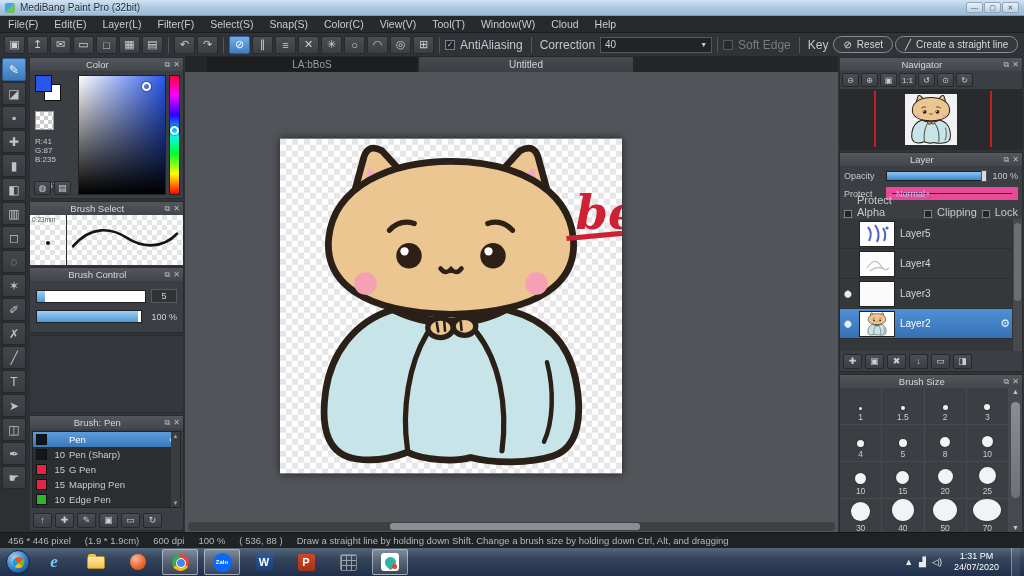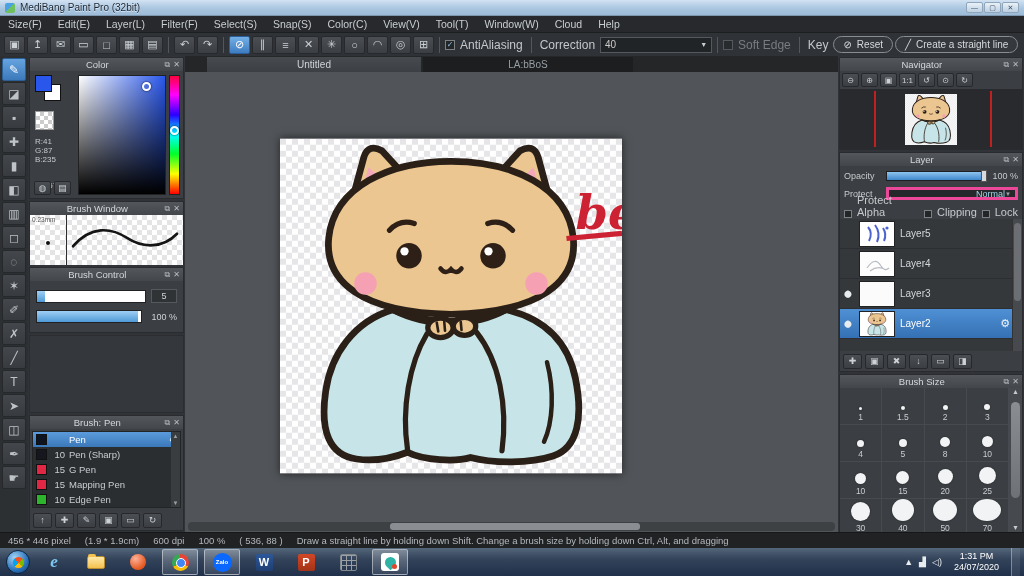--- a/index.html
+++ b/index.html
@@ -92,21 +92,21 @@
 .redline{position:absolute;top:2px;bottom:2px;width:2px;background:#c02020}
 
 .layerp{height:220px;flex:none}
 .lrow{display:flex;align-items:center;gap:4px;padding:0 4px;flex:none;font-size:9px;color:#c6cacd}
 .opacityrow{height:19px}.blendrow{height:17px}
 .llabel{width:38px;flex:none}
 .oslider{flex:1;height:10px;background:#26282b;border:1px solid #1d1f21;position:relative}
 .ofill{position:absolute;left:0;top:0;bottom:0;width:96%;background:linear-gradient(#8ec4ef,#3f87cc)}
 .oknob{position:absolute;right:-2px;top:-2px;width:6px;height:12px;background:#d7dbdf;border:1px solid #555}
 .oval{width:28px;text-align:right;flex:none}
-.blendsel{flex:1;height:13px;background:#25282b;border:3px solid #ec4899;display:flex;align-items:center;justify-content:flex-end;padding:0 4px;color:#9fd2e8;font-size:9px}
+.blendsel{flex:1;height:13px;background:#25282b;border:6px solid #ec4899;display:flex;align-items:center;justify-content:flex-start;padding:0 4px;color:#9fd2e8;font-size:9px}
 .checksrow{height:16px;display:flex;align-items:flex-end;gap:5px;padding:0 4px;font-size:11px;color:#c6cacd;flex:none}
 .lchk{width:8px;height:8px;border:1px solid #7c8186;background:#232527;flex:none}
 .layerlist{flex:1;background:#35383b;position:relative;display:flex;flex-direction:column;overflow:hidden;margin-top:1px}
 .lyr{height:30px;display:flex;align-items:center;gap:5px;padding:0 12px 0 2px;border-bottom:1px solid #2c2e31;flex:none;color:#d3d7db;font-size:10px}
 .lyr.sel{background:linear-gradient(#4f90d4,#3570b4);color:#fff}
 .leye{width:12px;flex:none;text-align:center;font-size:7px;color:#e8ecef}
 .lthumb{width:36px;height:26px;border:1px solid #202224;background:#fff;flex:none;overflow:hidden}
 .lname{flex:1}
 .lgear{font-size:11px;color:#eef4fa}
 .lscroll{position:absolute;right:0;top:0;bottom:0;width:10px;background:#46494d;border-left:1px solid #333}
@@ -154,21 +154,21 @@
   <span class="appicon"></span>
   <span class="titletxt">MediBang Paint Pro (32bit)</span>
   <span class="winbtns">
     <span class="winbtn">—</span>
     <span class="winbtn">▢</span>
     <span class="winbtn">✕</span>
   </span>
 </div>
 
 <div class="menubar" id="menubar">
-    <div class="menuitem">Size(F)</div>
+    <div class="menuitem">File(F)</div>
     <div class="menuitem">Edit(E)</div>
     <div class="menuitem">Layer(L)</div>
     <div class="menuitem">Filter(F)</div>
     <div class="menuitem">Select(S)</div>
     <div class="menuitem">Snap(S)</div>
     <div class="menuitem">Color(C)</div>
     <div class="menuitem">View(V)</div>
     <div class="menuitem">Tool(T)</div>
     <div class="menuitem">Window(W)</div>
     <div class="menuitem">Cloud</div>
@@ -277,21 +277,21 @@
           <div class="svmarker" style="right:14px;top:6px"></div>
         </div>
         <div class="huebar">
           <div class="huemarker" style="top:42%"></div>
         </div>
       </div>
     </div>
 
     <div class="panel" style="height:64px">
       <div class="ptitle">
-        <span class="t">Brush Window</span>
+        <span class="t">Brush Select</span>
         <span class="pico">⧉</span>
         <span class="pico">✕</span>
       </div>
       <div class="prevbody">
         <div class="prevdot checker">
           <span class="sz">0.23mm</span>
           <span class="d"></span>
         </div>
         <div class="prevstroke checker">
           <svg width="100%" height="100%" viewBox="0 0 116 48" preserveAspectRatio="none">
@@ -371,22 +371,22 @@
           <div class="bbtn">✎</div>
           <div class="bbtn">▣</div>
           <div class="bbtn">▭</div>
           <div class="bbtn">↻</div>
         </div>
     </div>
   </div>
 
   <div class="canvas-wrap">
     <div class="tabstrip">
+      <div class="tab t1">LA:bBoS</div>
       <div class="tab t2">Untitled</div>
-      <div class="tab t1">LA:bBoS</div>
     </div>
 
     <div class="canvas-img">
       <svg width="342" height="336" viewBox="0 0 456 446">
         <defs>
           <pattern id="checker16" width="16" height="16" patternUnits="userSpaceOnUse">
             <rect width="16" height="16" fill="#ffffff"></rect>
             <rect width="8" height="8" fill="#e6e6e9"></rect>
             <rect x="8" y="8" width="8" height="8" fill="#e6e6e9"></rect>
           </pattern>

